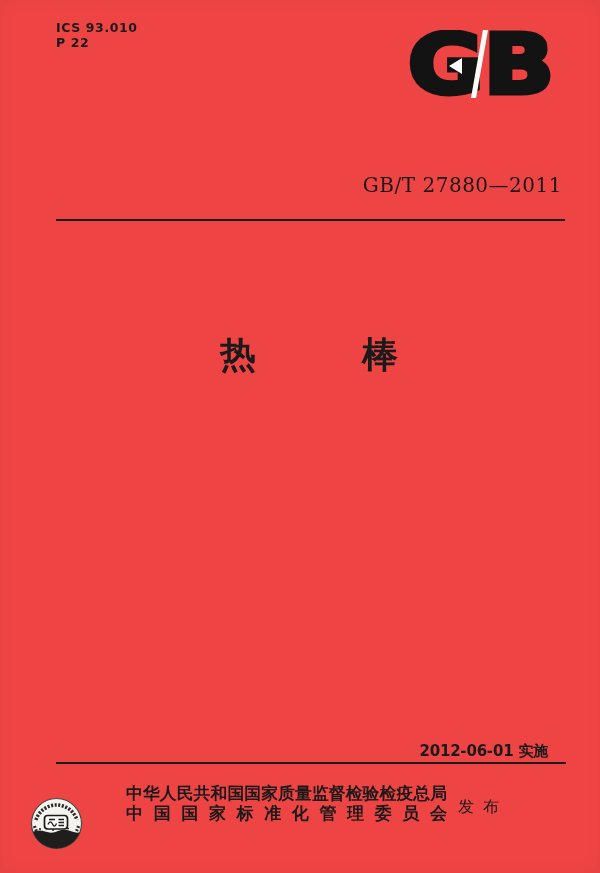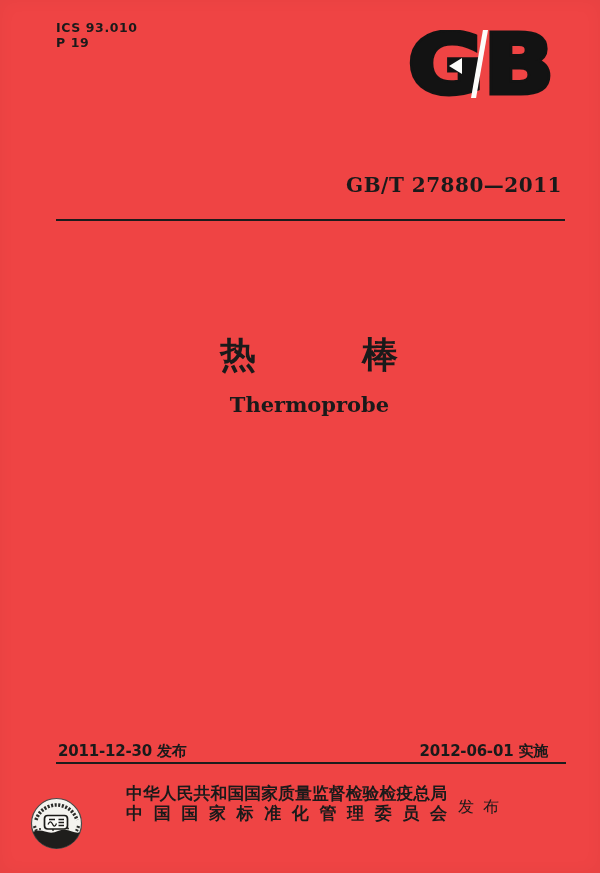--- a/index.html
+++ b/index.html
@@ -32,21 +32,21 @@
   .header-cn{
     left:57px;top:114px;width:505px;
     font-family:"DejaVu Serif","Liberation Serif",serif;
     font-weight:bold;font-size:36px;line-height:40px;
     text-align:justify;text-align-last:justify;
     white-space:nowrap;
   }
   .std-num{
     right:38px;top:173px;
     font-family:"DejaVu Serif","Liberation Serif",serif;
-    font-weight:bold;font-size:20px;letter-spacing:0.5px;
+    font-weight:normal;font-size:20px;letter-spacing:0.5px;
     text-align:left;
   }
   .rule{background:#1c1c1c;height:2px;}
   .rule-top{left:56px;top:219px;width:509px;}
 
   
   .title-cn{
     left:220px;top:336px;width:178px;
     display:flex;justify-content:space-between;
     font-weight:bold;font-size:36px;line-height:38px;
@@ -78,42 +78,40 @@
   
   .seal{left:28px;top:795px;width:57px;height:57px;}
 </style>
 </head>
 <body>
 
 <div class="page">
 
   <div class="abs ics">
     <div>ICS 93.010</div>
-    <div>P 19</div>
+    <div>P 22</div>
   </div>
 
   <svg class="abs gb-logo" viewBox="0 0 150 68" aria-hidden="true">
     <text x="2" y="63" textLength="146" lengthAdjust="spacingAndGlyphs">GB</text>
     <line x1="80" y1="-3" x2="67" y2="71" stroke="#fcfcfa" stroke-width="5"></line>
     <polygon points="56,28 43,36 56,44" fill="#fcfcfa"></polygon>
   </svg>
 
 
   <div class="abs std-num">GB/T 27880—2011</div>
 
   <div class="abs rule rule-top"></div>
 
   <div class="abs title-cn">
     <span>热</span>
     <span>棒</span>
   </div>
 
-  <div class="abs title-en">Thermoprobe</div>
 
-  <div class="abs date date-issue">2011-12-30 发布</div>
   <div class="abs date date-impl">2012-06-01 实施</div>
 
   <div class="abs rule rule-bottom"></div>
 
   <div class="abs pub pub2">中国国家标准化管理委员会</div>
   <div class="abs pub pub1">中华人民共和国国家质量监督检验检疫总局</div>
 
   <div class="abs fabu">发布</div>
 
   <svg class="abs seal" viewBox="0 0 57 57" aria-hidden="true">

